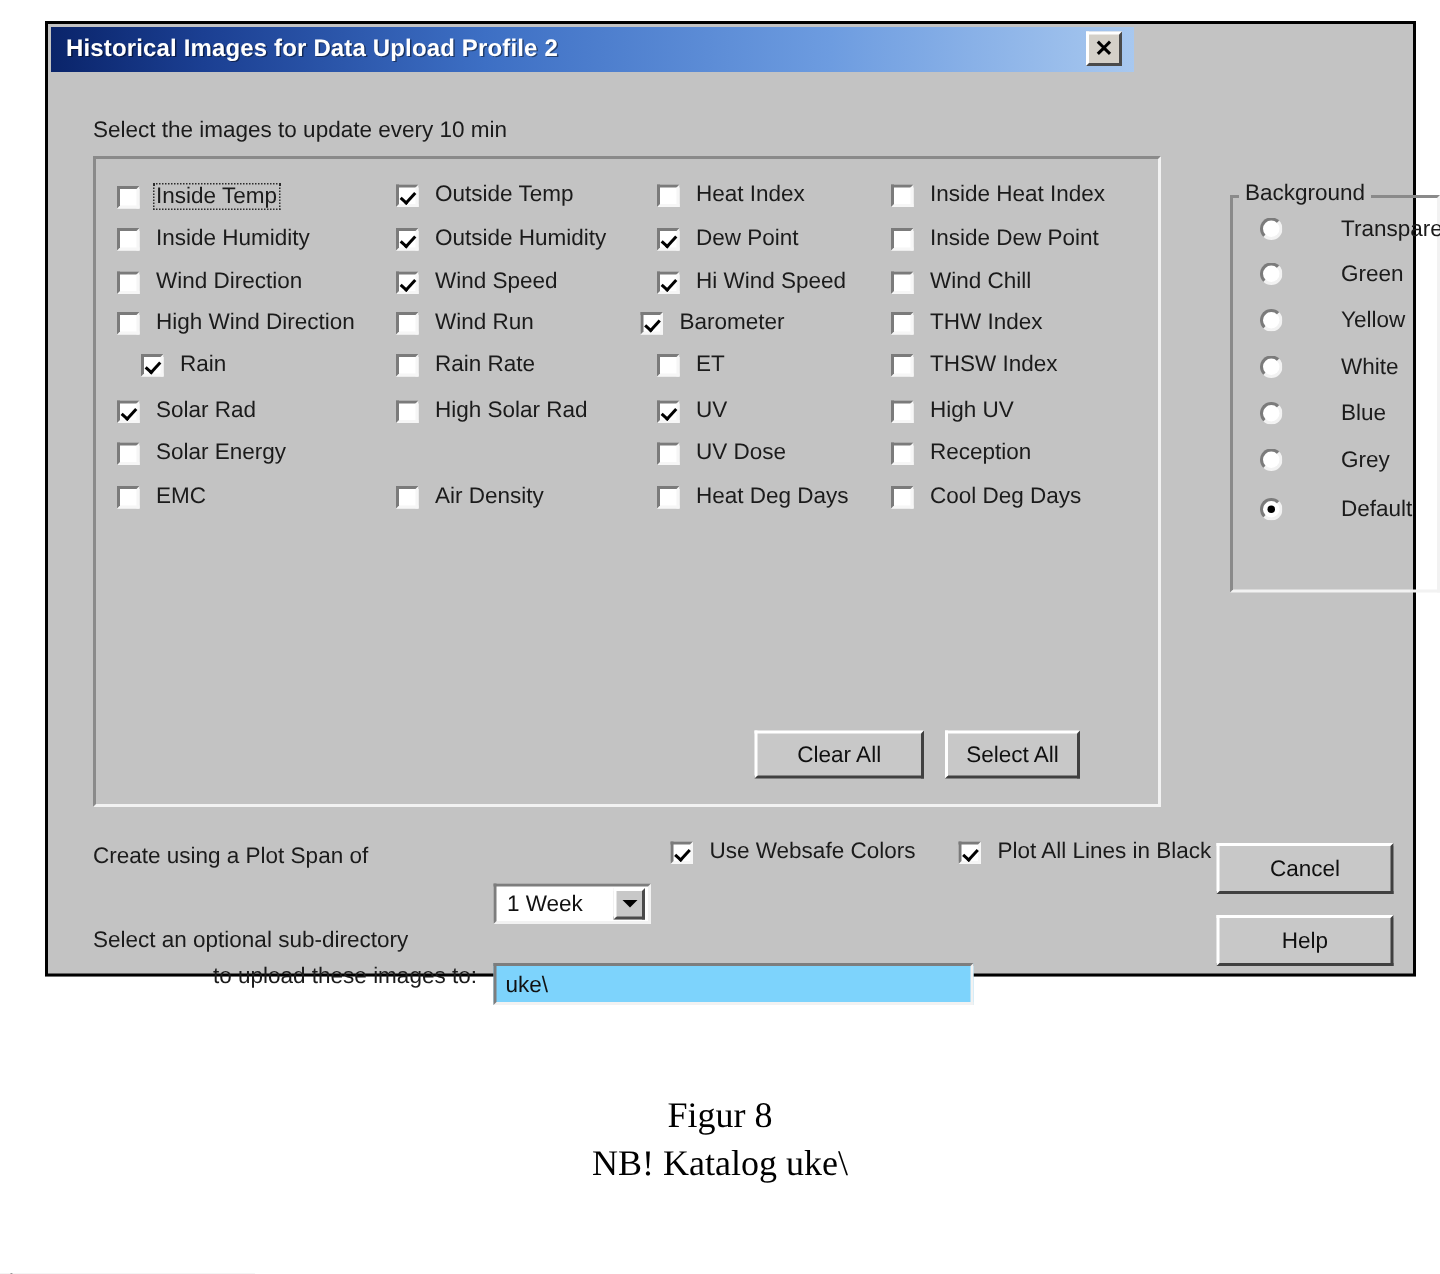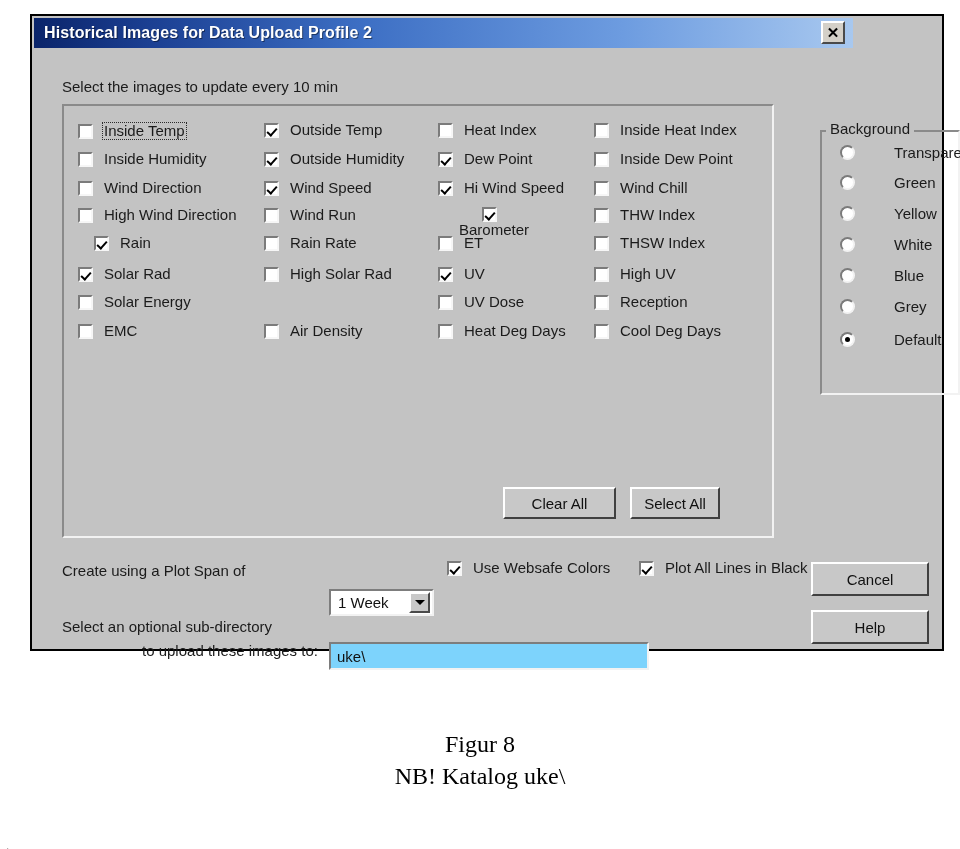--- a/index.html
+++ b/index.html
@@ -14,21 +14,21 @@
   
   .window {
     position: absolute; left: 30px; top: 14px;
     width: 914px; height: 637px;
     background: #c3c3c3;
     border: 2px solid #000000;
     box-sizing: border-box;
   }
   .titlebar {
     position: absolute; left: 2px; top: 2px;
-    width: 819px; height: 30px;
+    width: 722px; height: 30px;
     background: linear-gradient(90deg, #0a246a 0%, #1b3f92 14%, #3d6fc4 40%, #6d9ce0 72%, #a8c8ef 100%);
     display: flex; align-items: center; text-align: center;
   }
   .titlebar-text {
     color: #ffffff;
     font-weight: bold;
     font-size: 16px;
     margin-left: 10px;
     letter-spacing: 0.1px;
     white-space: nowrap;
@@ -287,21 +287,21 @@
             <span class="cb-label">Heat Index</span>
           </div>
           <div class="cb-row" style="left: 404px; top: 103px;">
             <span class="cbox checked"></span>
             <span class="cb-label">Dew Point</span>
           </div>
           <div class="cb-row" style="left: 404px; top: 132px;">
             <span class="cbox checked"></span>
             <span class="cb-label">Hi Wind Speed</span>
           </div>
-          <div class="cb-row" style="left: 414px; top: 159px; flex-direction: column;">
+          <div class="cb-row" style="left: 393px; top: 159px;">
             <span class="cbox checked"></span>
             <span class="cb-label">Barometer</span>
           </div>
           <div class="cb-row" style="left: 404px; top: 187px;">
             <span class="cbox"></span>
             <span class="cb-label">ET</span>
           </div>
           <div class="cb-row" style="left: 404px; top: 218px;">
             <span class="cbox checked"></span>
             <span class="cb-label">UV</span>

